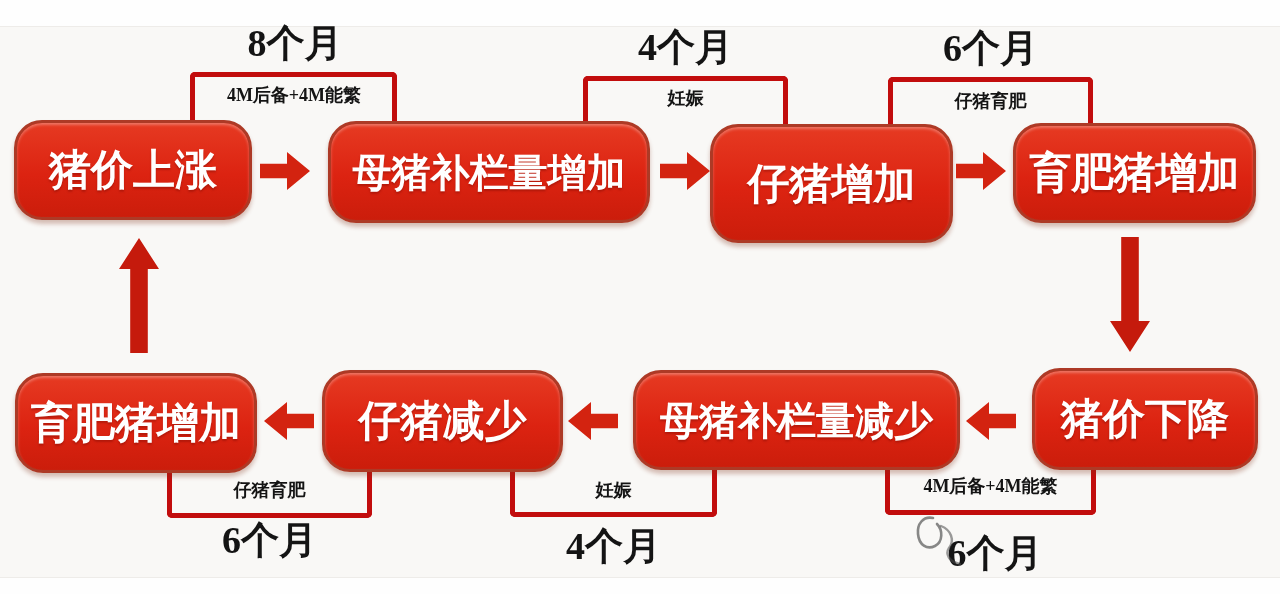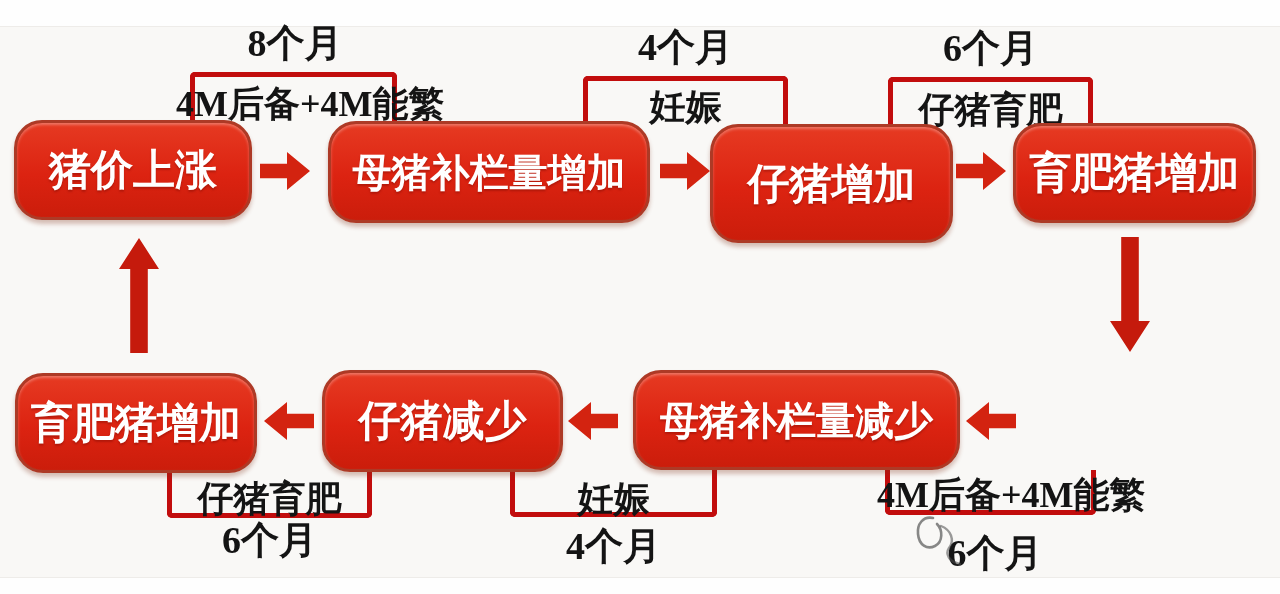--- a/index.html
+++ b/index.html
@@ -52,21 +52,21 @@
   .lbl{
     position:absolute;
     text-align:center;
     color:var(--label-text,#141414);
     font-weight:bold;
     white-space:nowrap;
     line-height:1.05;
     font-family:Liberation Serif, serif;
   }
   .duration{font-size:38px;}
-  .detail{font-size:36px;}
+  .detail{font-size:18px;}
   .arrow{
     position:absolute;width:50px;height:38px;
     background:var(--arrow,#d32310);
   }
   .arrow-right{clip-path:polygon(0 31%,54% 31%,54% 0,100% 50%,54% 100%,54% 69%,0 69%);}
   .arrow-left{clip-path:polygon(100% 31%,46% 31%,46% 0,0 50%,46% 100%,46% 69%,100% 69%);}
   .arrow-v{
     position:absolute;width:40px;height:115px;
     background:var(--arrow-dark,#c51a0c);
   }
@@ -112,20 +112,23 @@
   <div class="box wide" style="left:328px;top:121px;width:322px;height:102px">
     <span class="box-label">母猪补栏量增加</span>
   </div>
   <div class="box" style="left:710px;top:124px;width:243px;height:119px">
     <span class="box-label">仔猪增加</span>
   </div>
   <div class="box" style="left:1013px;top:123px;width:243px;height:100px">
     <span class="box-label">育肥猪增加</span>
   </div>
 
+  <div class="box" style="left:1032px;top:368px;width:226px;height:102px">
+    <span class="box-label">猪价下降</span>
+  </div>
   <div class="box wide" style="left:633px;top:370px;width:327px;height:100px">
     <span class="box-label">母猪补栏量减少</span>
   </div>
   <div class="box" style="left:322px;top:370px;width:241px;height:102px">
     <span class="box-label">仔猪减少</span>
   </div>
   <div class="box" style="left:15px;top:373px;width:242px;height:100px">
     <span class="box-label">育肥猪增加</span>
   </div>
 

